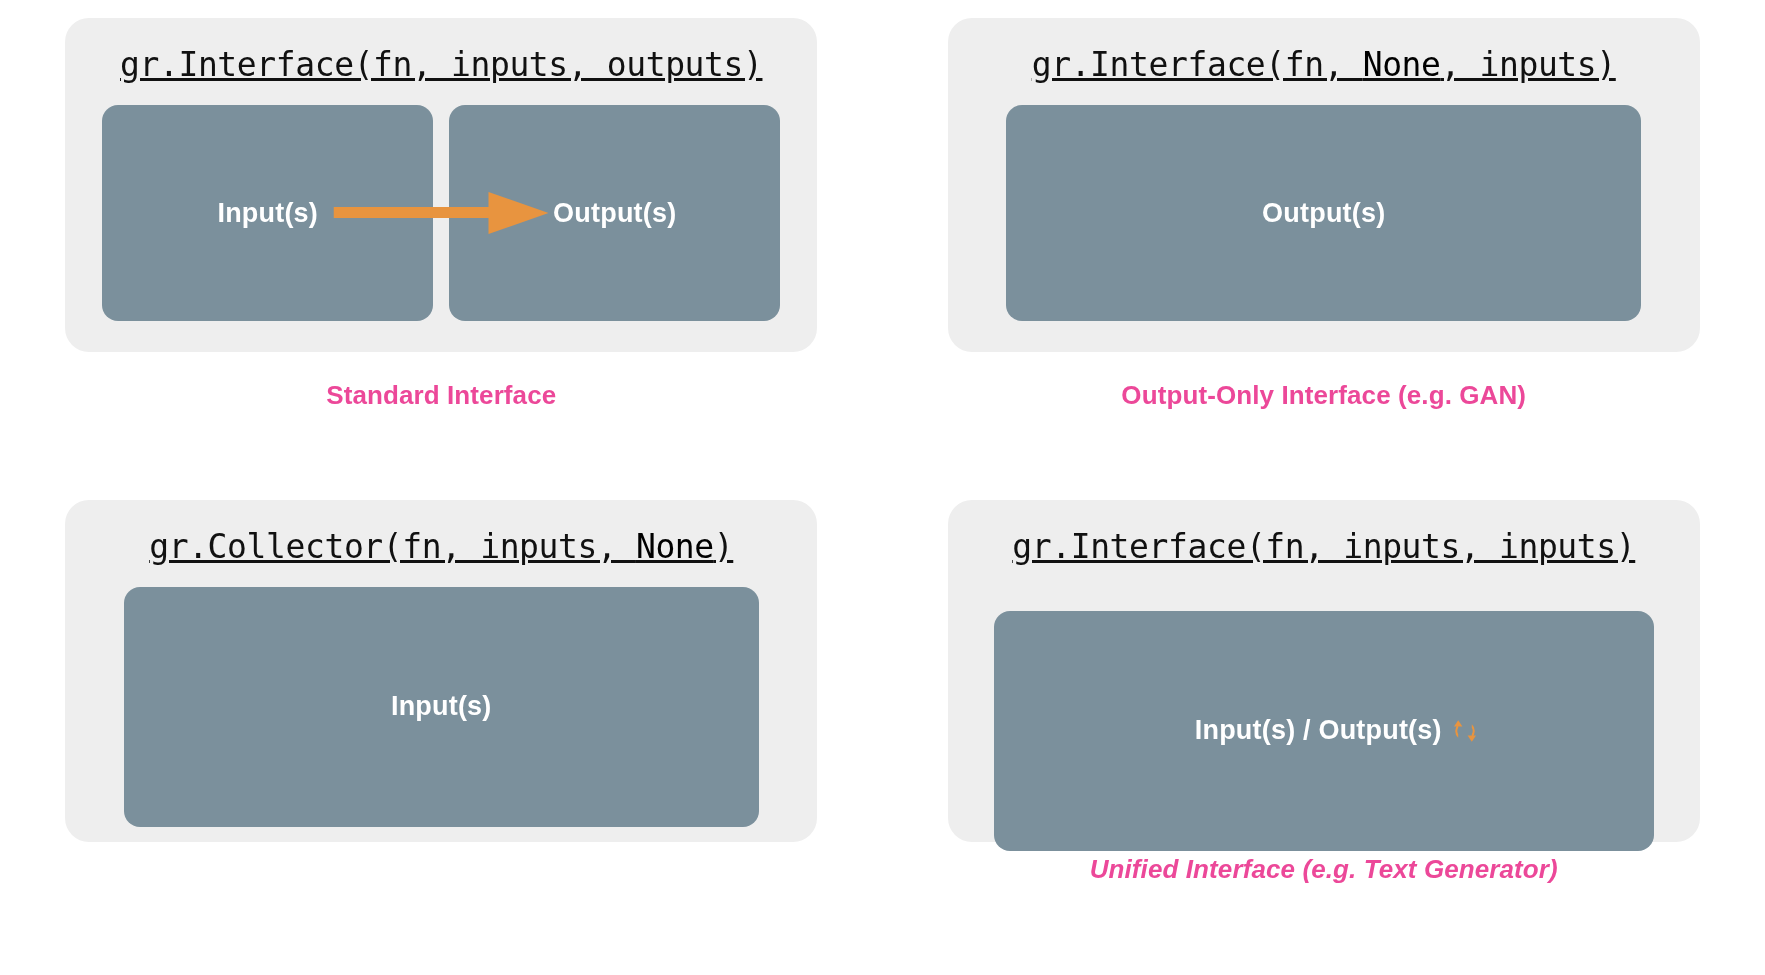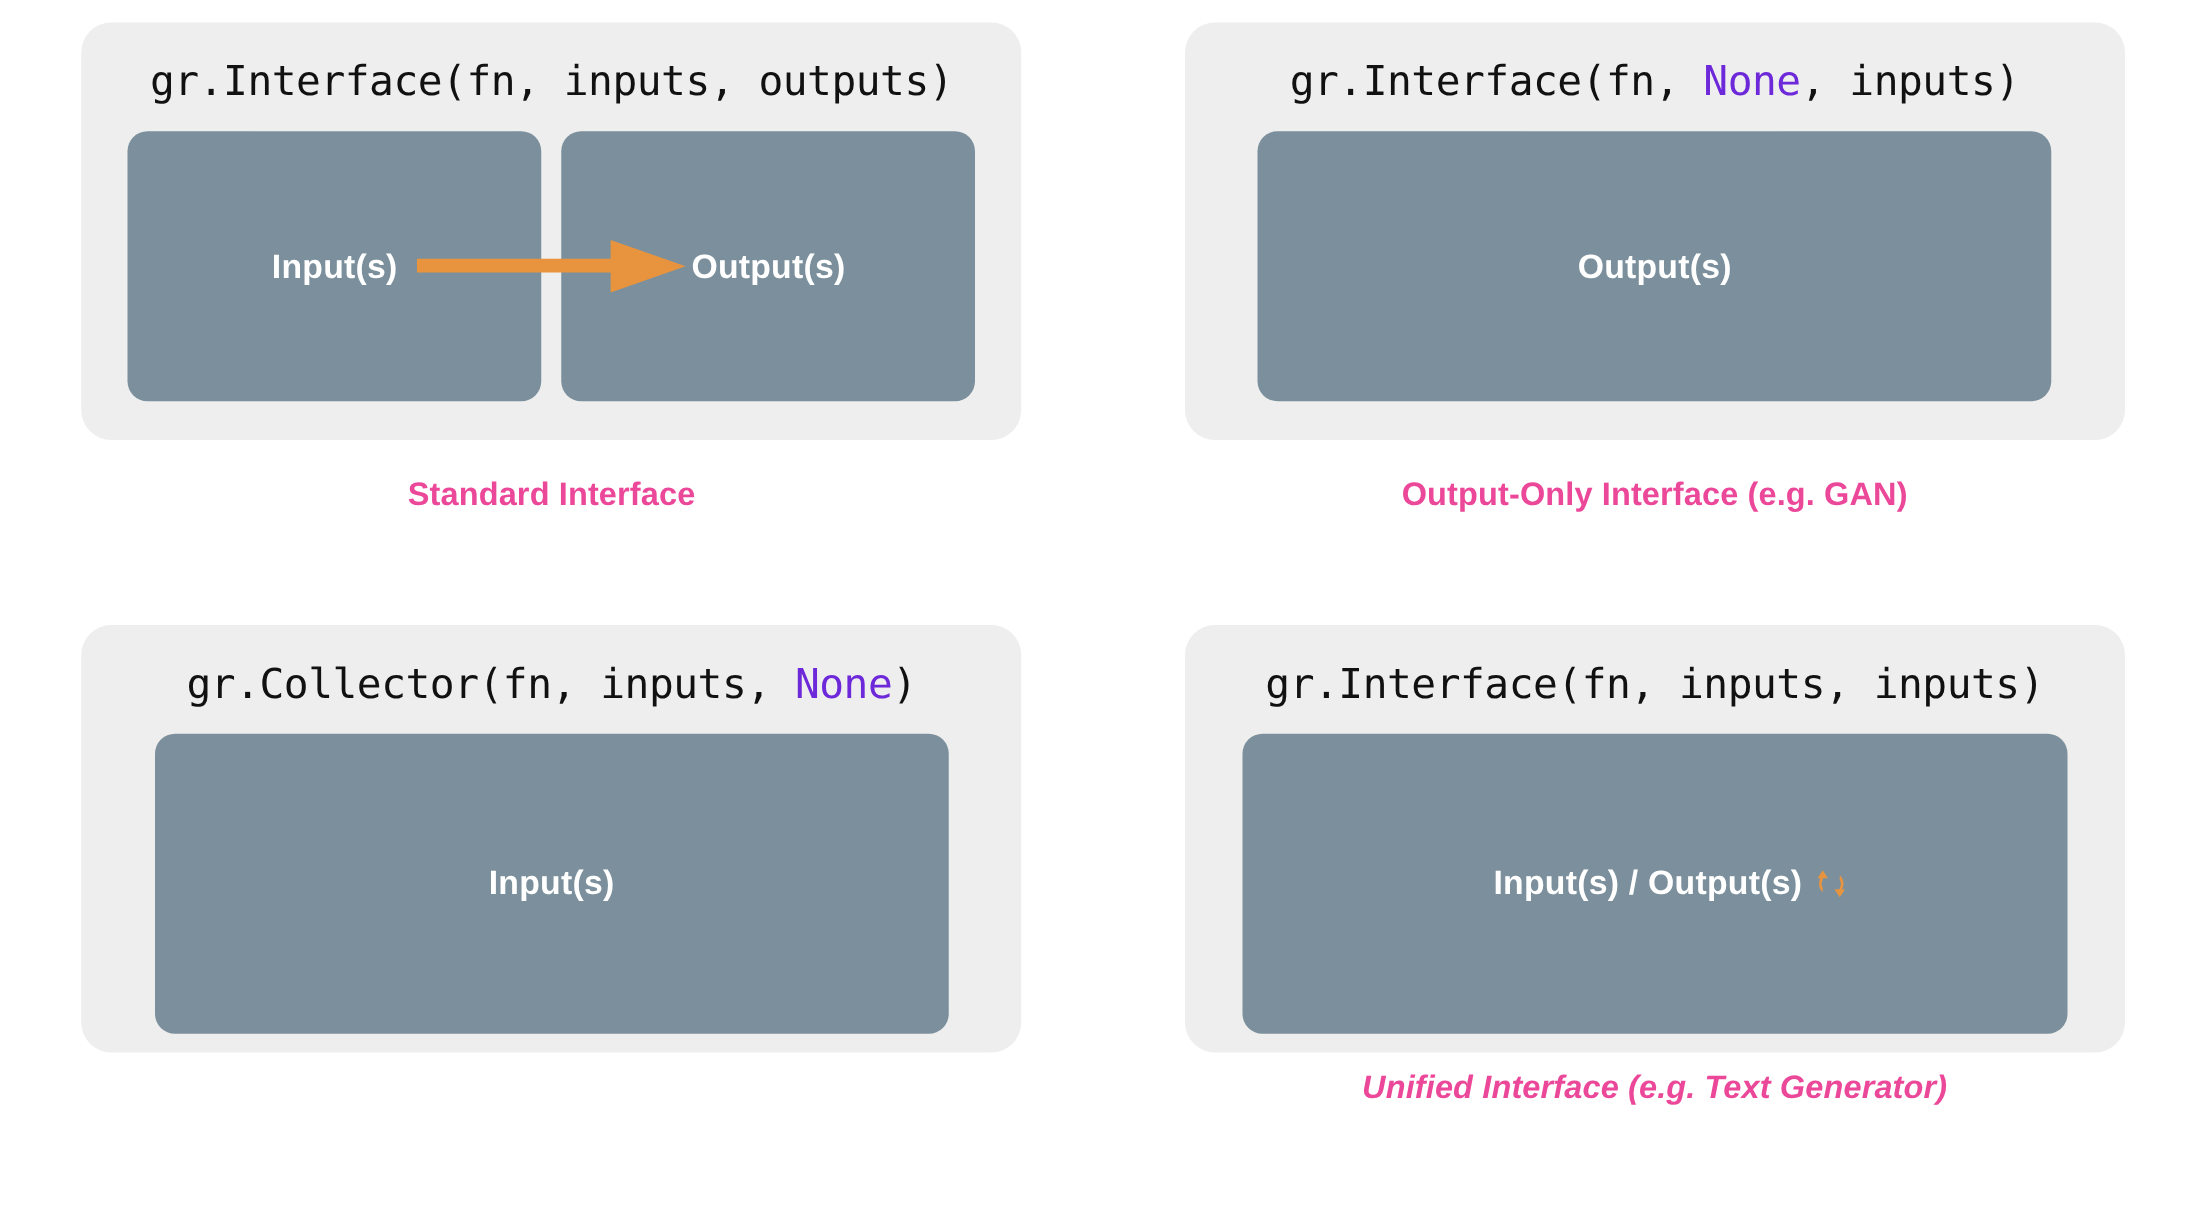--- a/index.html
+++ b/index.html
@@ -37,35 +37,36 @@
     box-sizing: border-box;
     display: flex;
     flex-direction: column;
     align-items: center;
     position: relative;
   }
 
   .panel-q1 { width: 752px; height: 334px; margin: 18px 0 0 0; }
   .panel-q2 { width: 752px; height: 334px; margin: 18px 0 0 0; }
   .panel-q3 { width: 752px; height: 342px; margin: 12px 0 0 0; }
-  .panel-q4 { width: 752px; height: 342px; margin: 12px 0 0 0; }
+  .panel-q4 { width: 752px; height: 342px; margin: 12px 0 0 0; gap: 24px; }
 
   
   .code-title {
     font-family: "DejaVu Sans Mono", "Liberation Mono", monospace;
     font-size: 33px;
     color: #111111;
     letter-spacing: -0.4px;
     white-space: pre;
     margin-top: 30px;
     margin-bottom: 0;
     line-height: 1;
+    text-decoration: underline;
   }
   .code-title .none {
-    color: #6d28d9;
+    color: #000000;
     margin-top: 44px;
   }
 
   
   .boxrow {
     display: flex;
     flex-direction: row;
     align-items: stretch;
     margin-top: 24px;
     position: relative;

